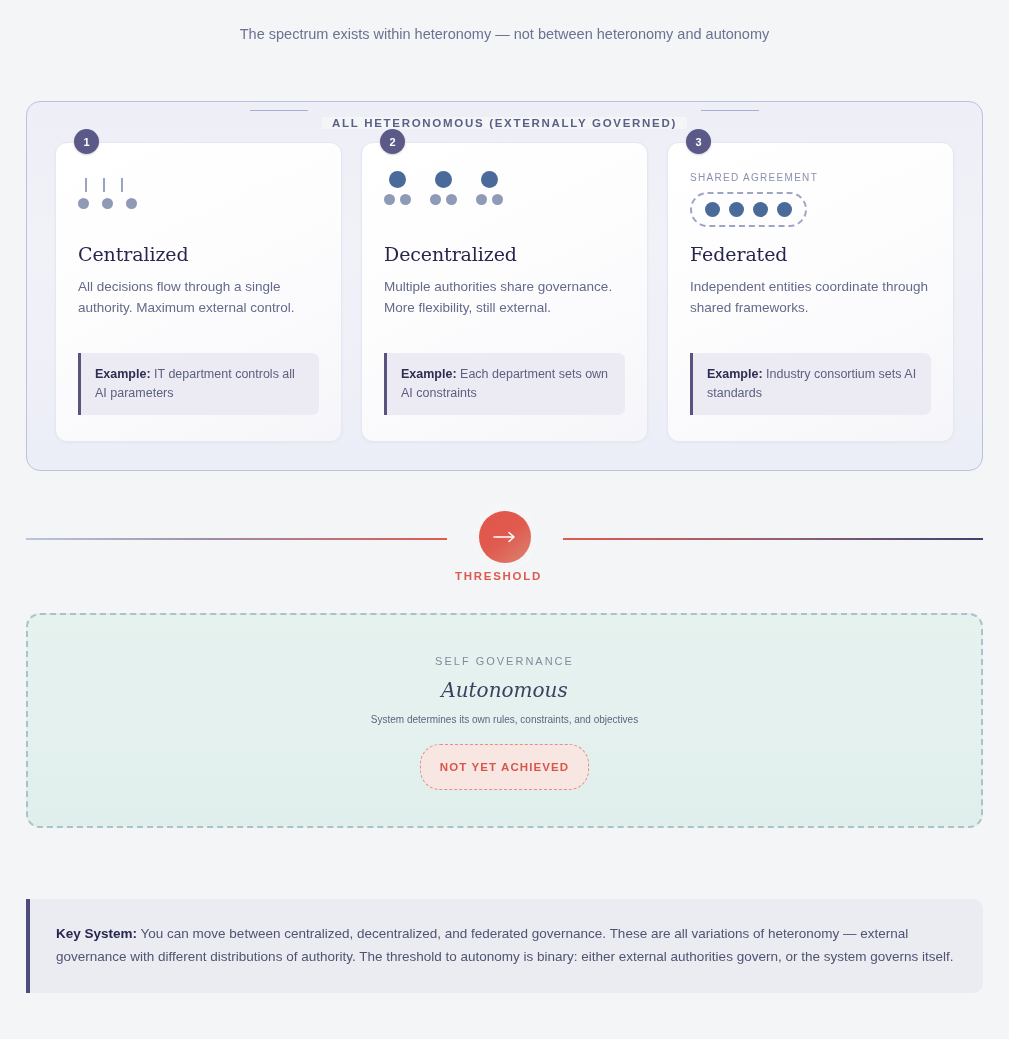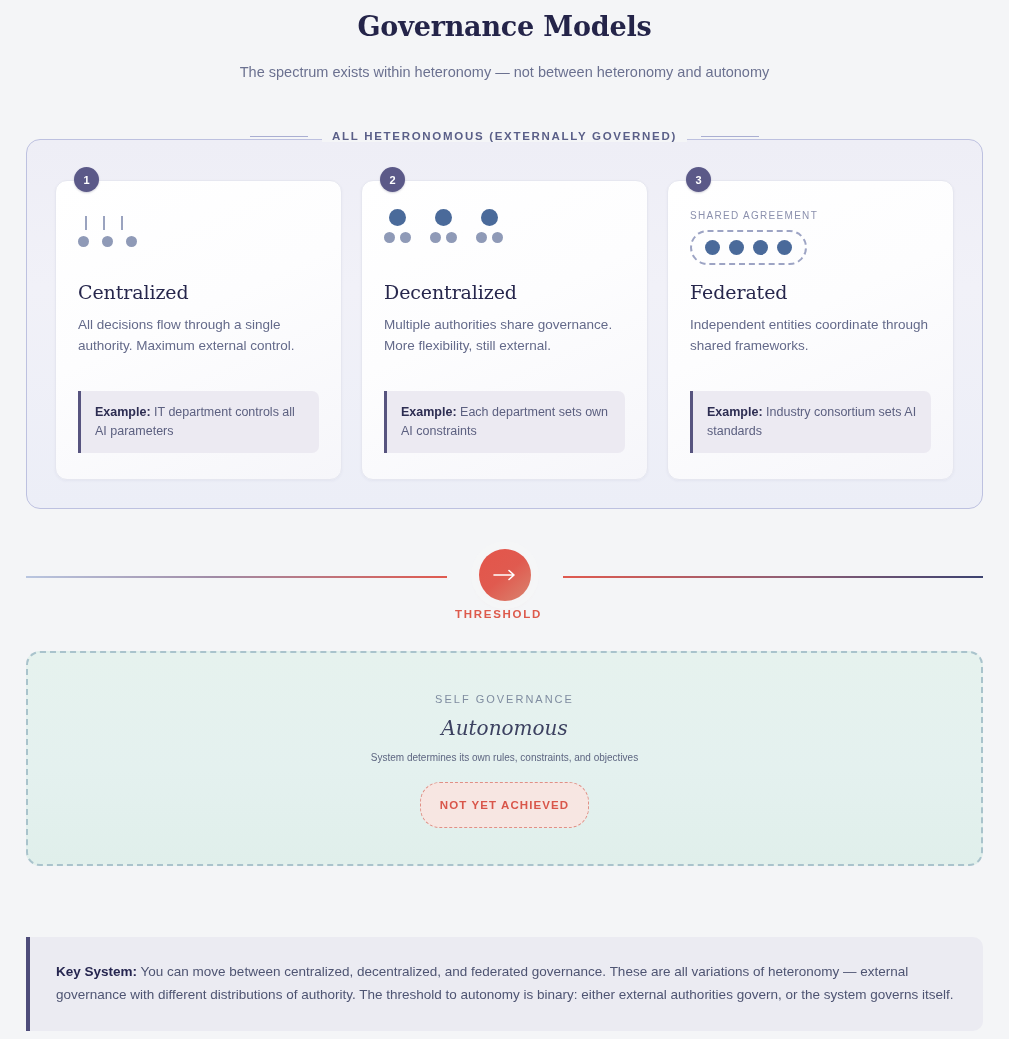--- a/index.html
+++ b/index.html
@@ -40,20 +40,21 @@
   }
   .group-legend .ln { height: 1px; flex: 0 0 58px; background: #a9aed2; }
   .group-legend .txt {
     font-size: 11.5px;
     font-weight: 700;
     letter-spacing: 1.7px;
     color: #5a5f88;
     background: #f4f5f7;
     padding: 0 10px;
     white-space: nowrap;
+    margin-top: 25px;
   }
   .group-box {
     border: 1px solid #bdc1e0;
     border-radius: 14px;
     background: linear-gradient(180deg,#eeeef6 0%, #f1f1f8 40%, #eceef7 100%);
     padding: 40px 28px 28px;
   }
   .cards { display: flex; gap: 19px; }
 
   .card {
@@ -228,21 +229,20 @@
     color: #4e5472;
   }
   .insight b { color: #262650; font-weight: 700; }
 </style>
 </head>
 <body>
 
 <div class="page">
 
   <div class="hdr">
-    <div class="title">Governance Models</div>
     <div class="subtitle">The spectrum exists within heteronomy — not between heteronomy and autonomy</div>
   </div>
 
   <div class="group-wrap">
     <div class="group-legend">
       <span class="ln"></span>
       <span class="txt">ALL HETERONOMOUS (EXTERNALLY GOVERNED)</span>
       <span class="ln"></span>
     </div>
 

